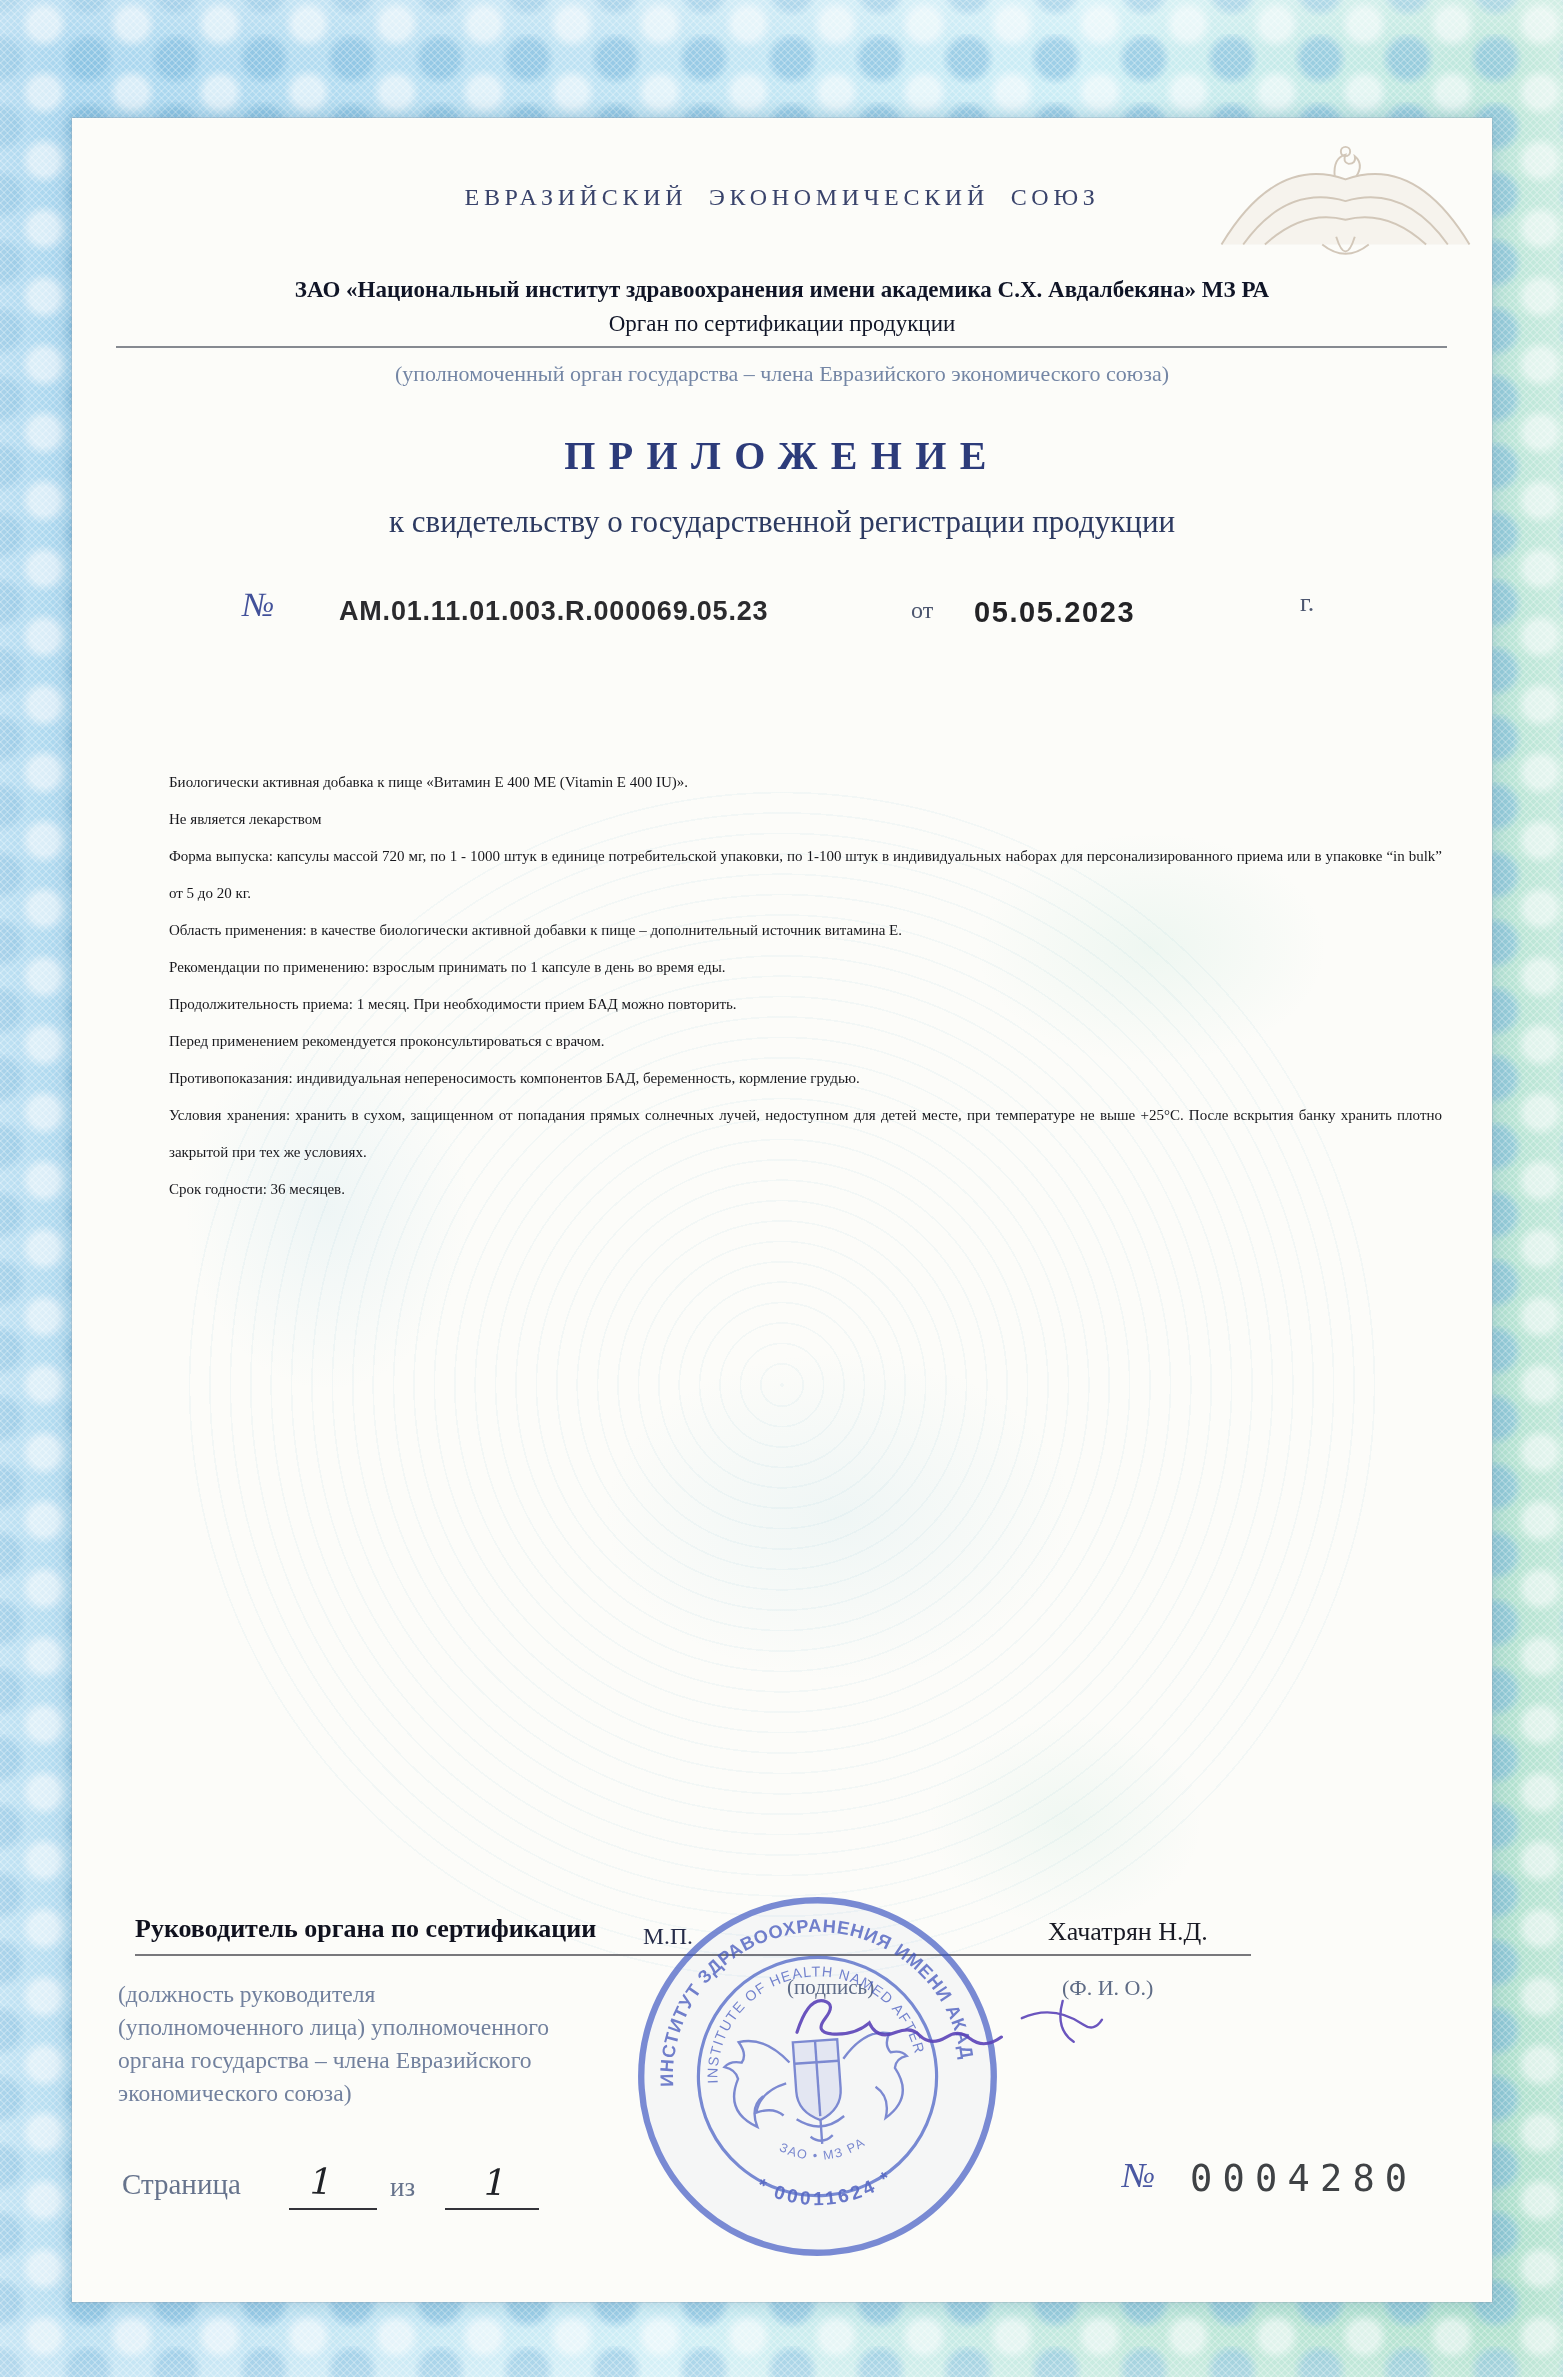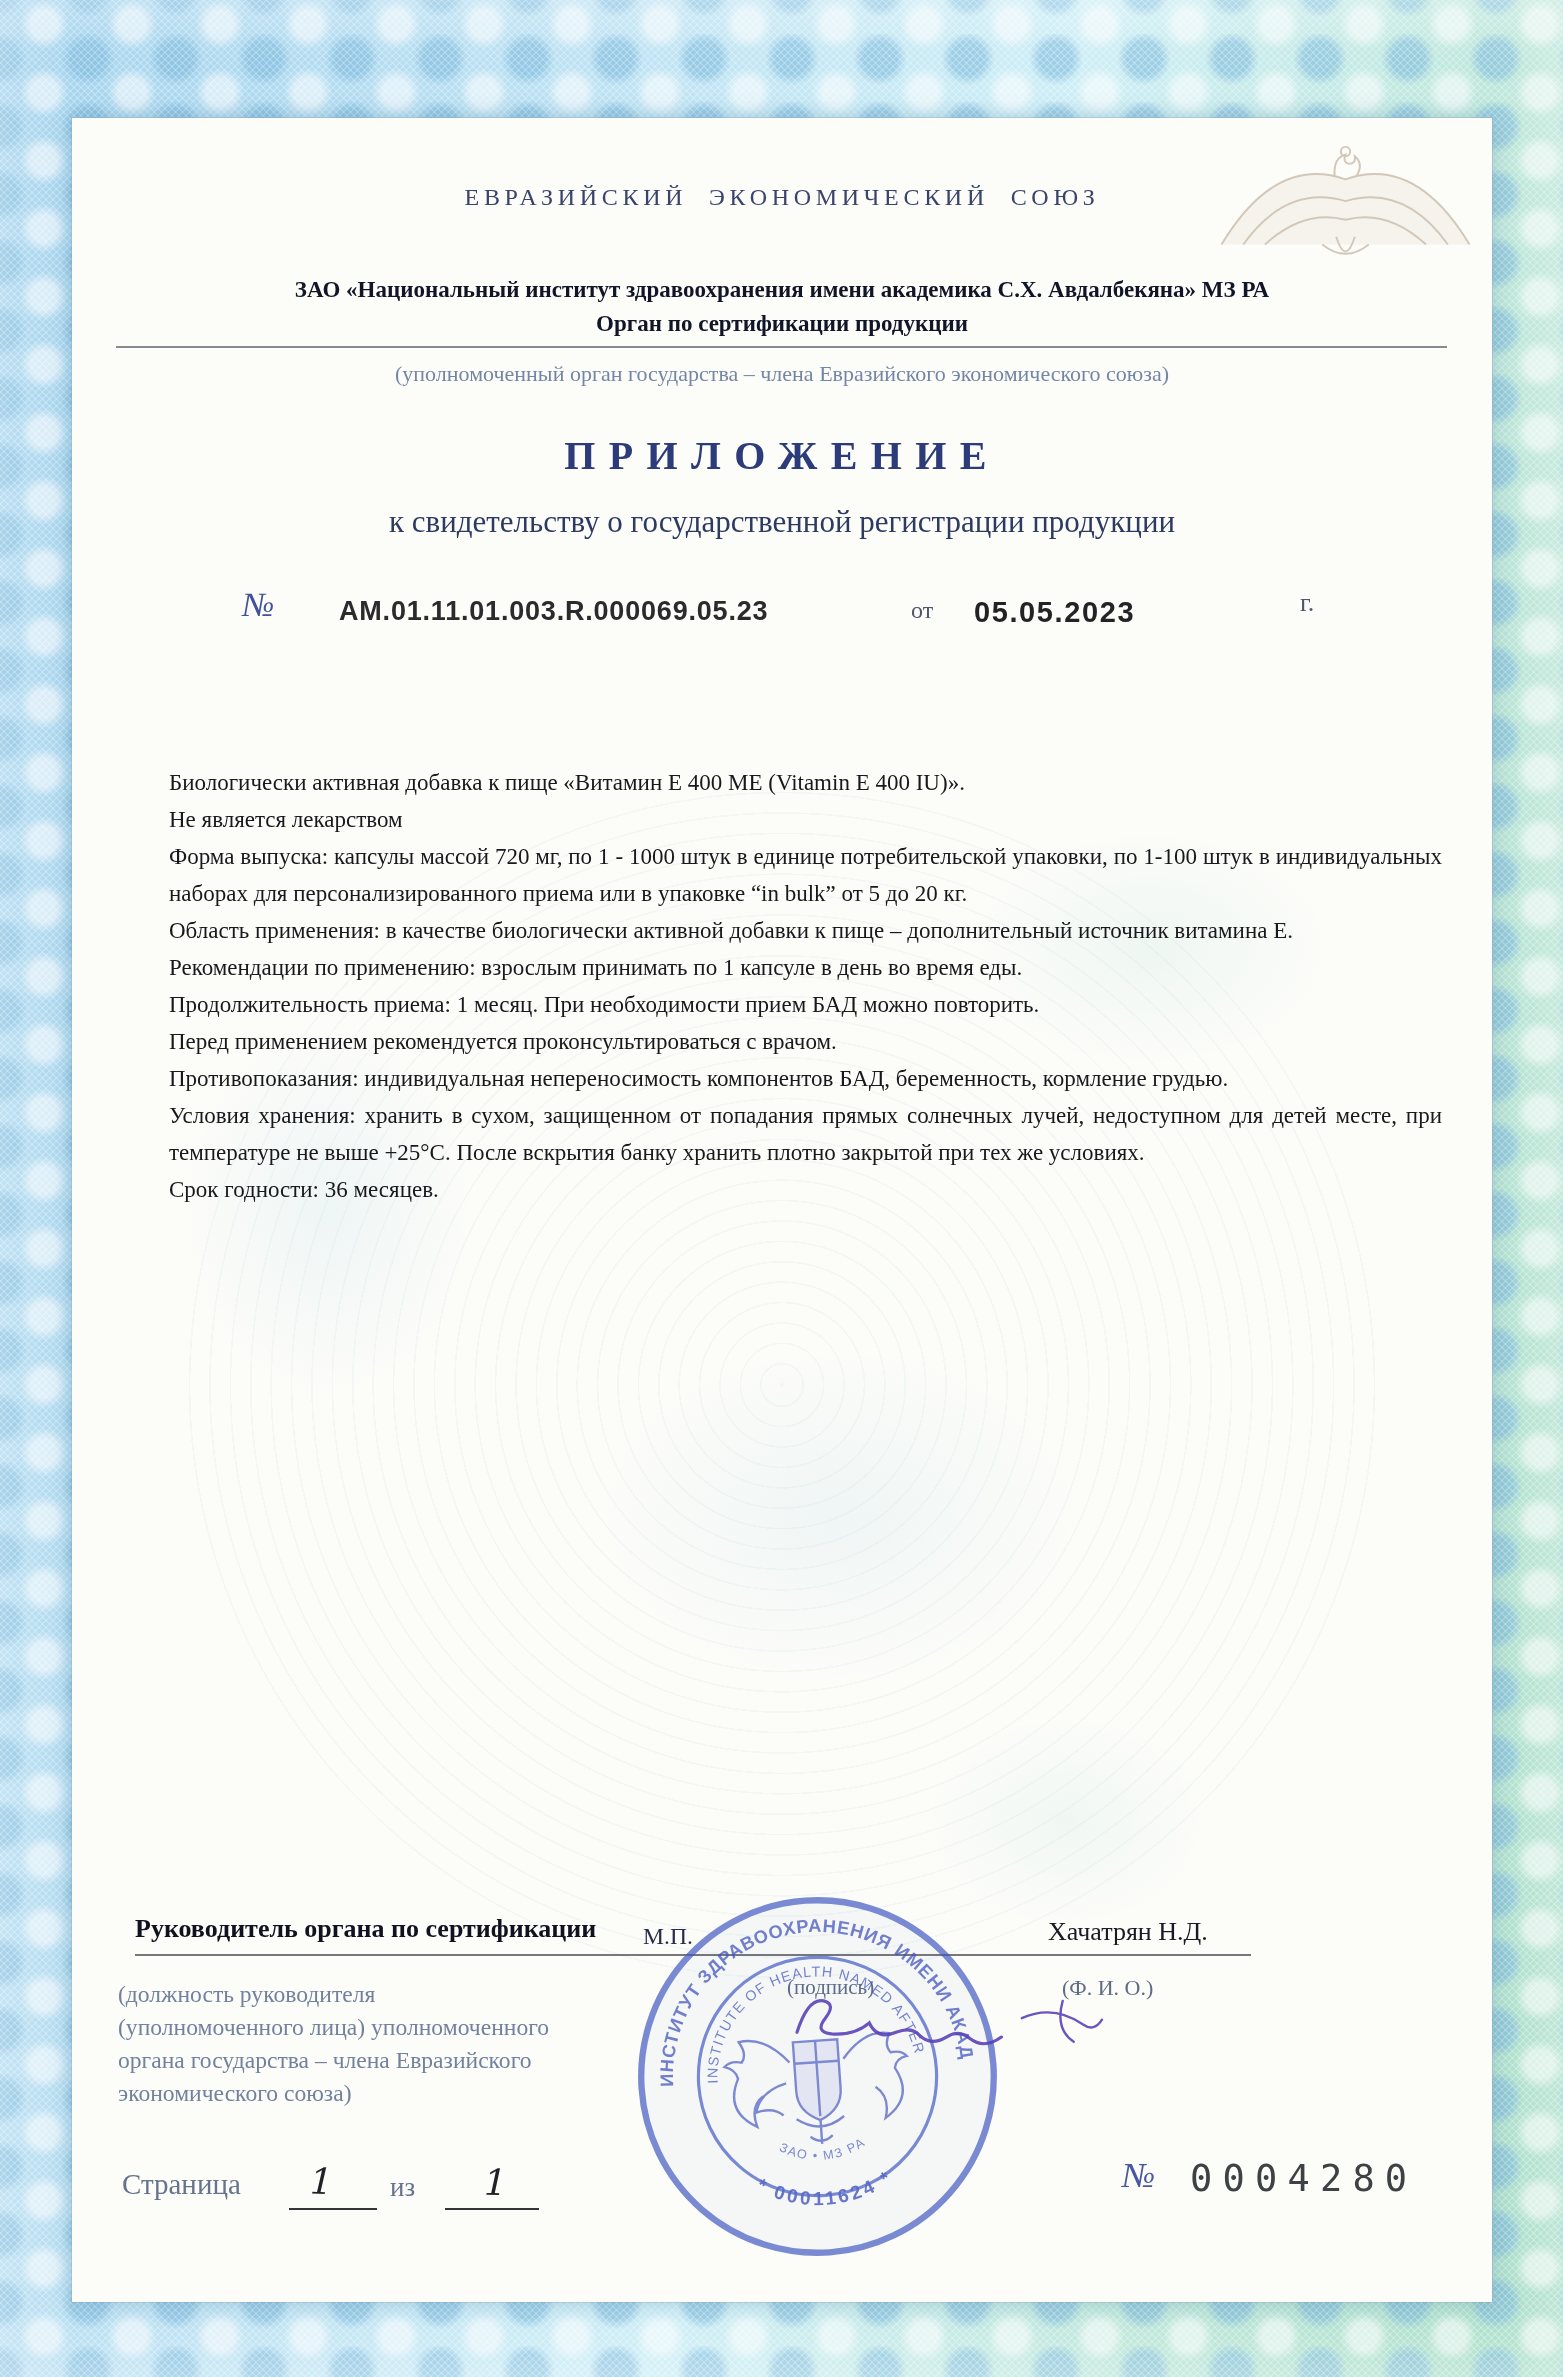--- a/index.html
+++ b/index.html
@@ -22,31 +22,31 @@
   .sheet .blotches{position:absolute;inset:0;background:
       radial-gradient(ellipse 251px 165px at 76% 38%, rgba(118,200,172,.10), rgba(0,0,0,0) 70%),
       radial-gradient(ellipse 204px 259px at 18% 50%, rgba(118,188,215,.10), rgba(0,0,0,0) 70%),
       radial-gradient(ellipse 338px 236px at 54% 64%, rgba(108,183,205,.09), rgba(0,0,0,0) 70%),
       radial-gradient(ellipse 196px 149px at 70% 78%, rgba(118,200,172,.09), rgba(0,0,0,0) 70%);}
   .content{position:absolute;inset:0;z-index:2;}
   .abs{position:absolute;}
   .center{left:0;right:0;text-align:center;}
   .union-title{top:184px;font-size:24px;letter-spacing:4.7px;word-spacing:11px;color:#39436b;text-align:center;}
   .org1{top:277px;font-size:23px;font-weight:bold;color:#101527;}
-  .org2{top:311px;font-size:23px;font-weight:bold;color:#101527;}
+  .org2{top:311px;font-size:23px;font-weight:normal;color:#101527;}
   .hrule{top:346px;left:116px;width:1331px;height:1.6px;background:#686d77;opacity:.8;}
   .orgnote{top:361px;font-size:22px;color:#7486a5;}
   .doc-title{top:432px;font-size:40px;font-weight:bold;letter-spacing:13.4px;color:#2c3b7a;}
   .doc-sub{top:504px;font-size:31px;color:#2d3a61;}
   .num-label{left:242px;top:586px;font-size:34px;font-style:italic;color:#42519a;}
   .num-value{left:339px;top:596px;font-size:27px;font-weight:bold;font-family:"Liberation Sans",sans-serif;color:#2b2b2e;letter-spacing:0.8px;}
   .date-label{left:911px;top:597px;font-size:24px;color:#4c566f;}
   .date-value{left:974px;top:596px;font-size:29px;font-weight:bold;font-family:"Liberation Sans",sans-serif;color:#232326;letter-spacing:1.6px;}
   .year-suffix{left:1300px;top:588px;font-size:26px;color:#4c566f;}
-  .bodytext{left:169px;top:764px;width:1273px;font-size:23px;line-height:37px;text-align:justify;color:#18181d;}
+  .bodytext{left:169px;top:764px;width:1273px;font-size:15px;line-height:37px;text-align:justify;color:#18181d;}
   .bodytext p{margin:0;}
   .sig-head{left:135px;top:1914px;font-size:26px;font-weight:bold;color:#10121f;}
   .sig-line{left:135px;top:1954px;width:1116px;height:1.6px;background:#4c4c52;opacity:.75;}
   .mp{left:643px;top:1923px;font-size:23.6px;color:#262c49;}
   .sig-caption{left:787px;top:1975px;font-size:21px;color:#5f6c86;}
   .sig-name{left:1007px;top:1917px;font-size:26px;color:#191a24;margin-left:41px;}
   .fio-caption{left:1062px;top:1975px;font-size:22px;color:#5f6c86;}
   .pos-note{left:118px;top:1978px;font-size:23.6px;line-height:33px;color:#72819e;}
   .pg-label{left:122px;top:2168px;font-size:29px;color:#66738c;}
   .hand-one{font-family:"DejaVu Serif",serif;font-style:italic;font-size:36px;color:#1f2126;}

